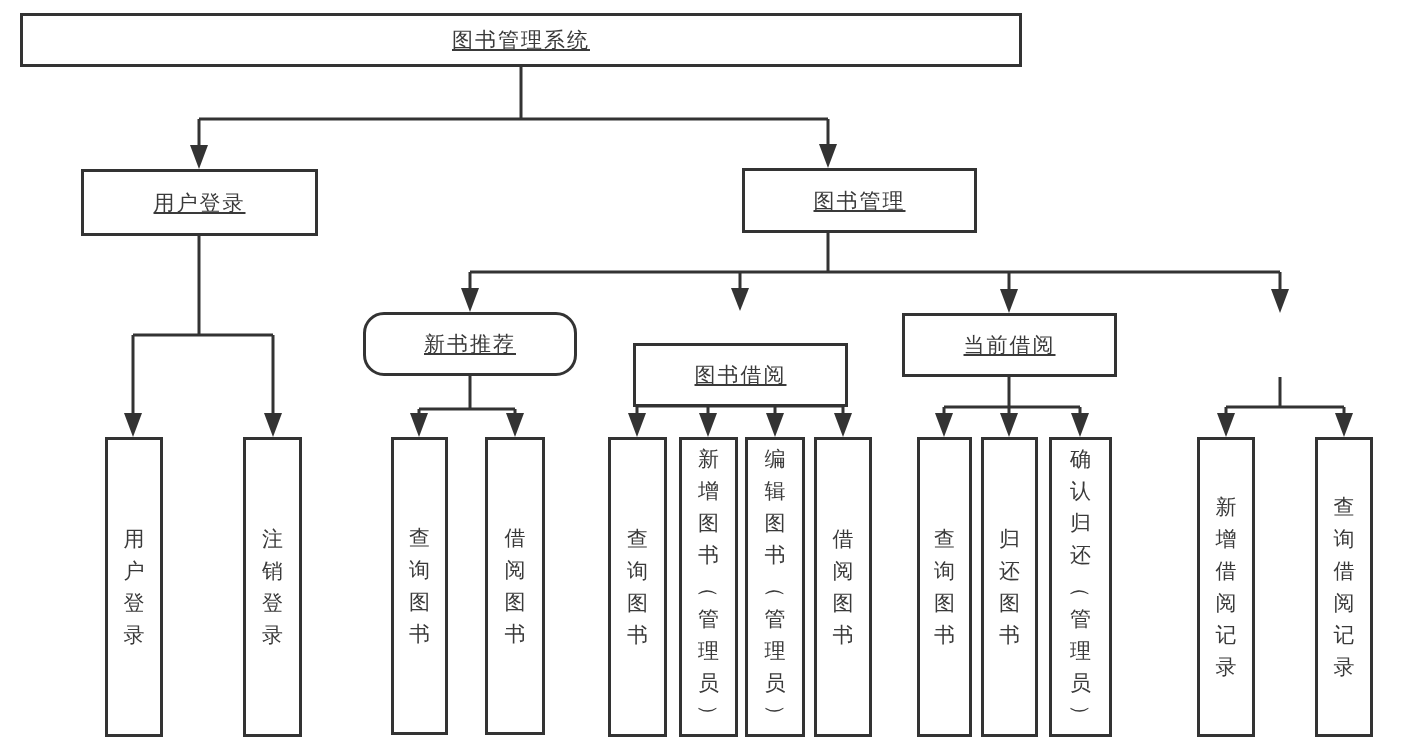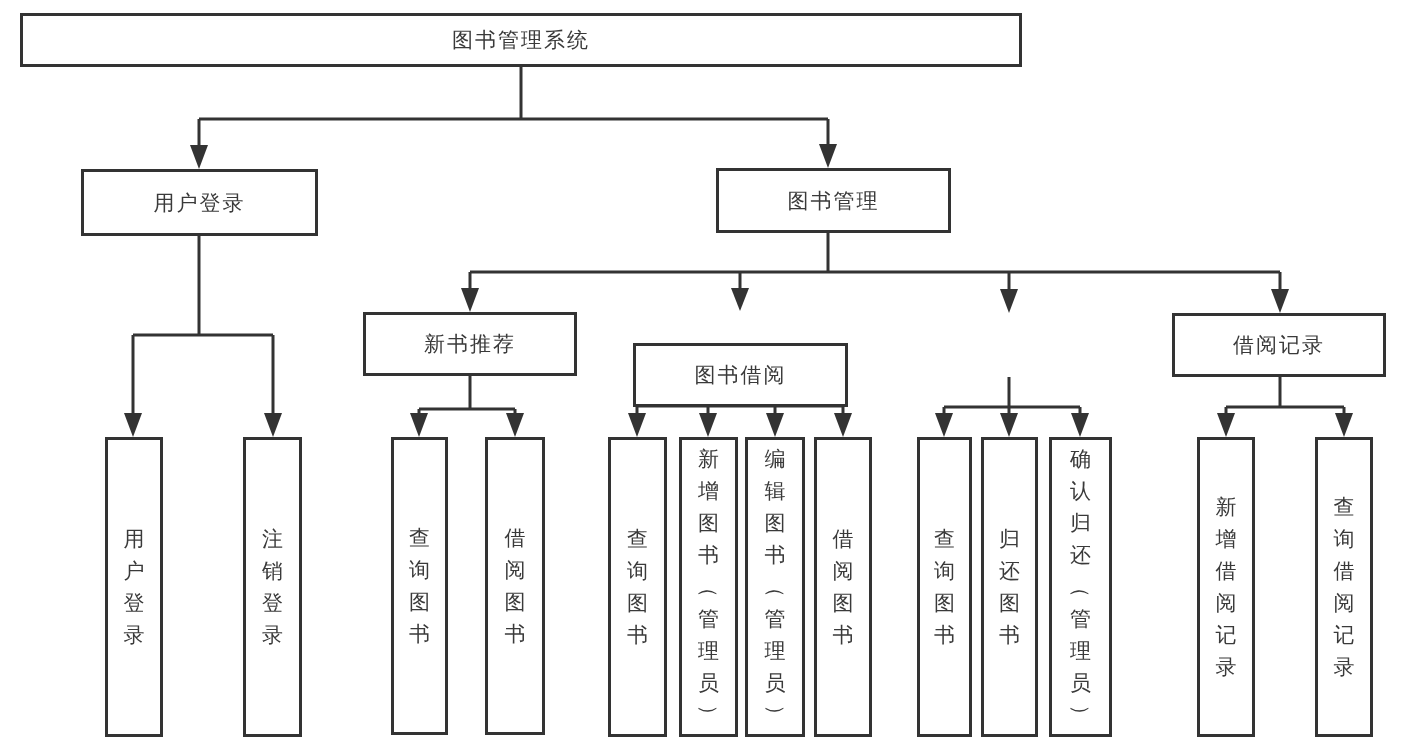--- a/index.html
+++ b/index.html
@@ -19,20 +19,21 @@
     border: 3px solid #333333;
     display: flex;
     align-items: center;
     justify-content: center;
   }
   .hlabel {
     font-size: 21px;
     letter-spacing: 2px;
     color: #3a3a3a;
     white-space: nowrap;
+    text-decoration: underline;
   }
   .vtext {
     display: flex;
     flex-direction: column;
     align-items: center;
     justify-content: center;
   }
   .vtext span {
     display: block;
     height: 32px;
@@ -123,32 +124,32 @@
     </g>
   </svg>
 
   <div class="node" style="left:20px; top:13px; width:1002px; height:54px;">
     <span class="hlabel">图书管理系统</span>
   </div>
 
   <div class="node" style="left:81px; top:169px; width:237px; height:67px;text-align:right;">
     <span class="hlabel">用户登录</span>
   </div>
-  <div class="node" style="left:716px; top:168px; width:235px; height:65px;">
+  <div class="node" style="left:742px; top:168px; width:235px; height:65px;">
     <span class="hlabel">图书管理</span>
   </div>
 
-  <div class="node" style="left:363px; top:312px; width:214px; height:64px;">
+  <div class="node" style="left:363px; top:312px; width:214px; height:64px;border-radius:21px;">
     <span class="hlabel">新书推荐</span>
   </div>
   <div class="node" style="left:633px; top:311px; width:215px; height:64px;margin-top:32px;">
     <span class="hlabel">图书借阅</span>
   </div>
-  <div class="node" style="left:1172px; top:313px; width:214px; height:64px;">
-    <span class="hlabel">借阅记录</span>
+  <div class="node" style="left:902px; top:313px; width:215px; height:64px;">
+    <span class="hlabel">当前借阅</span>
   </div>
 
   <div class="node" style="left:105px; top:437px; width:58px; height:300px;">
     <span class="vtext">
         <span>用</span>
         <span>户</span>
         <span>登</span>
         <span>录</span>
       </span>
   </div>

